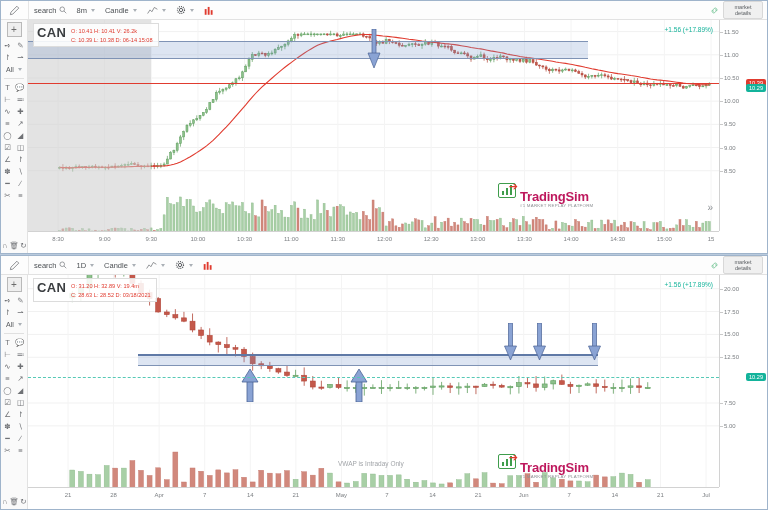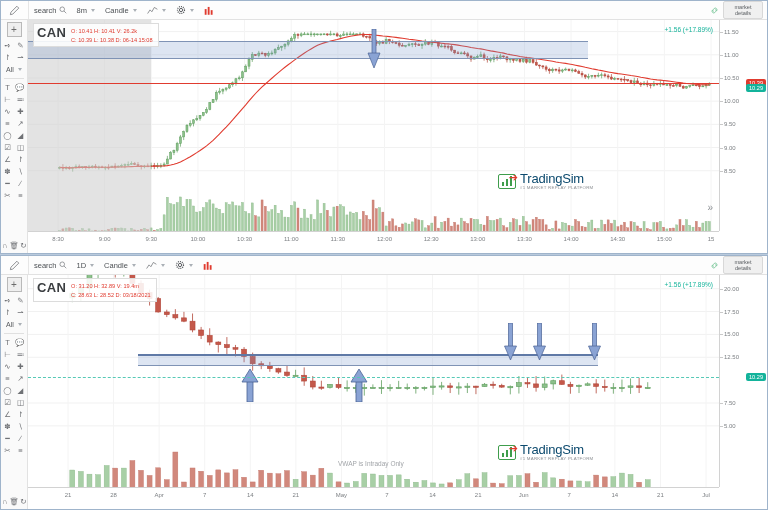--- a/index.html
+++ b/index.html
@@ -119,21 +119,21 @@
 
   
   .wm { position: absolute; display: flex; align-items: center; gap: 4px; }
   .wm-icon {
     width: 18px; height: 15px; border: 1.6px solid #3f9d4c; border-radius: 2px;
     position: relative; background: #fff;
   }
   .wm-icon .bar { position: absolute; bottom: 2px; width: 2px; background: #3f9d4c; }
   .wm-icon .arr { position: absolute; right: -3px; top: -3px; color: #e03b2f; font-size: 11px; line-height: 11px; }
   .wm-txt { line-height: 1; }
-  .wm-name { font-size: 13px; font-weight: normal; color: #0c4a6e; letter-spacing: -.2px; }
+  .wm-name { font-size: 13px; font-weight: bold; color: #be185d; letter-spacing: -.2px; margin-top: 18px; }
   .wm-tag { font-size: 4.4px; color: #8e9195; letter-spacing: .25px; margin-top: 1px; }
 
   .chev { position: absolute; font-size: 10px; color: #8d9195; }
   .vwap-note { position: absolute; font-size: 6.5px; color: #a2a5a9; }
 </style>
 </head>
 <body>
 
 <div class="app">
 

